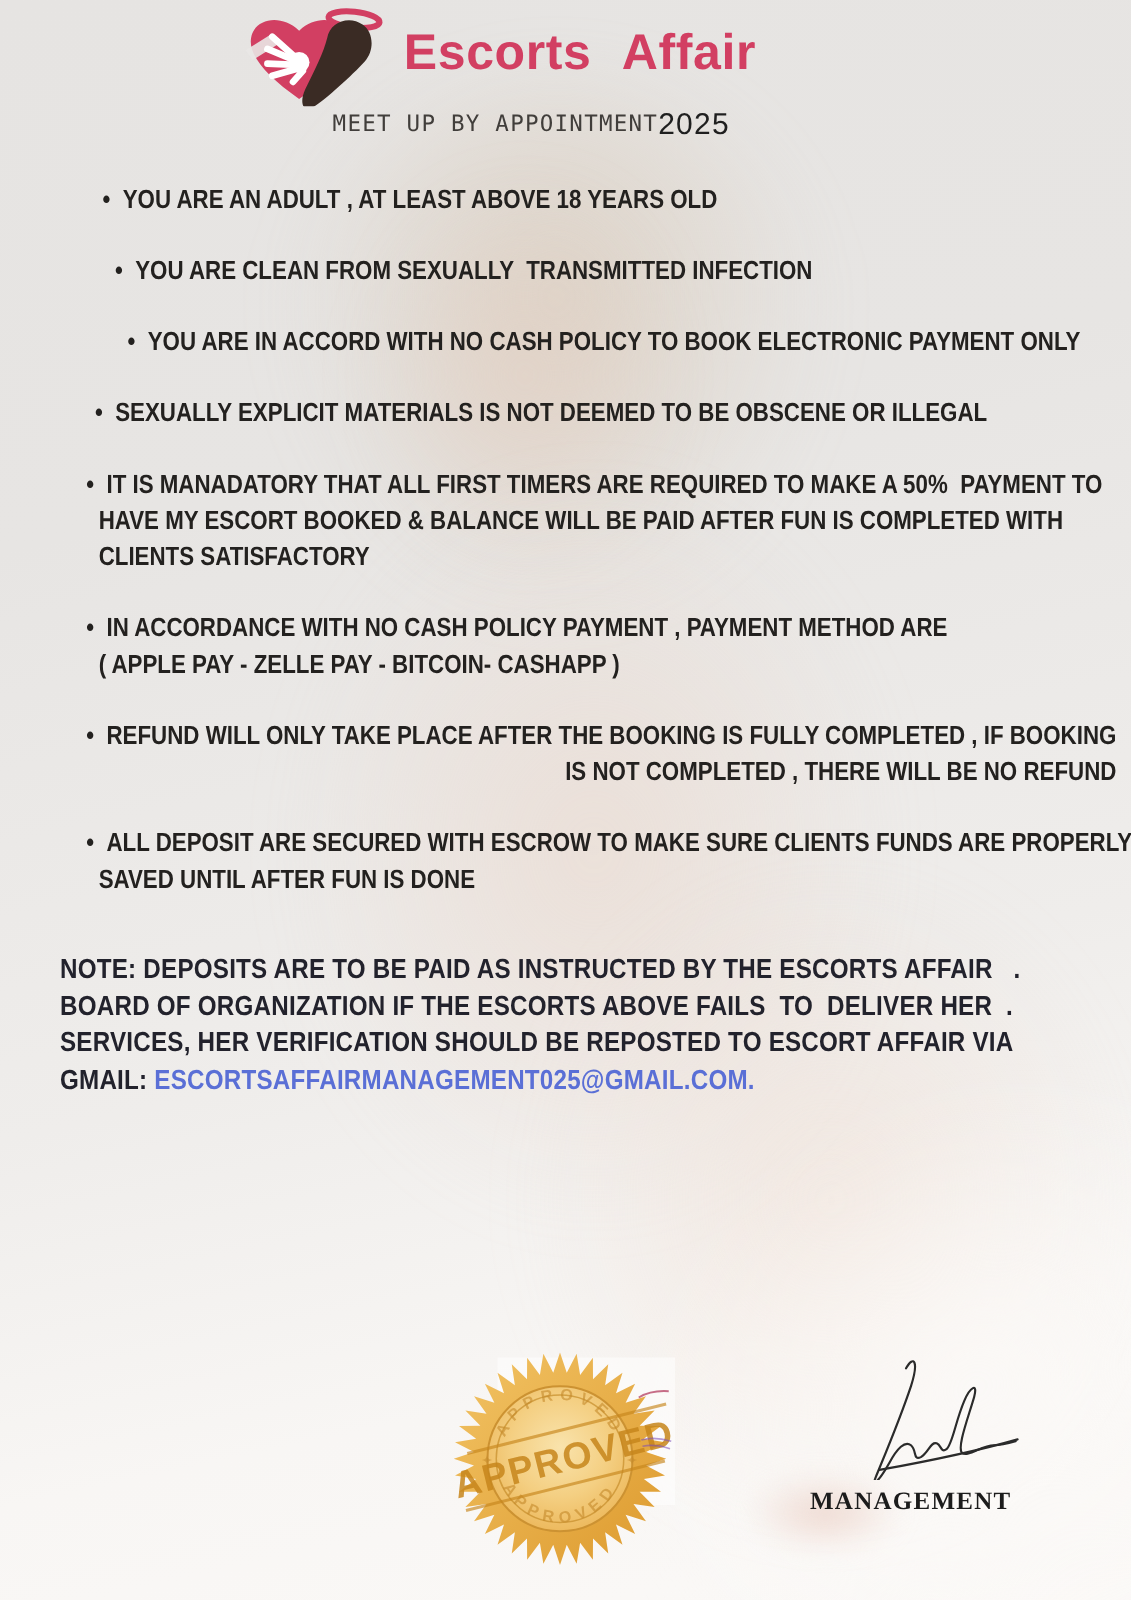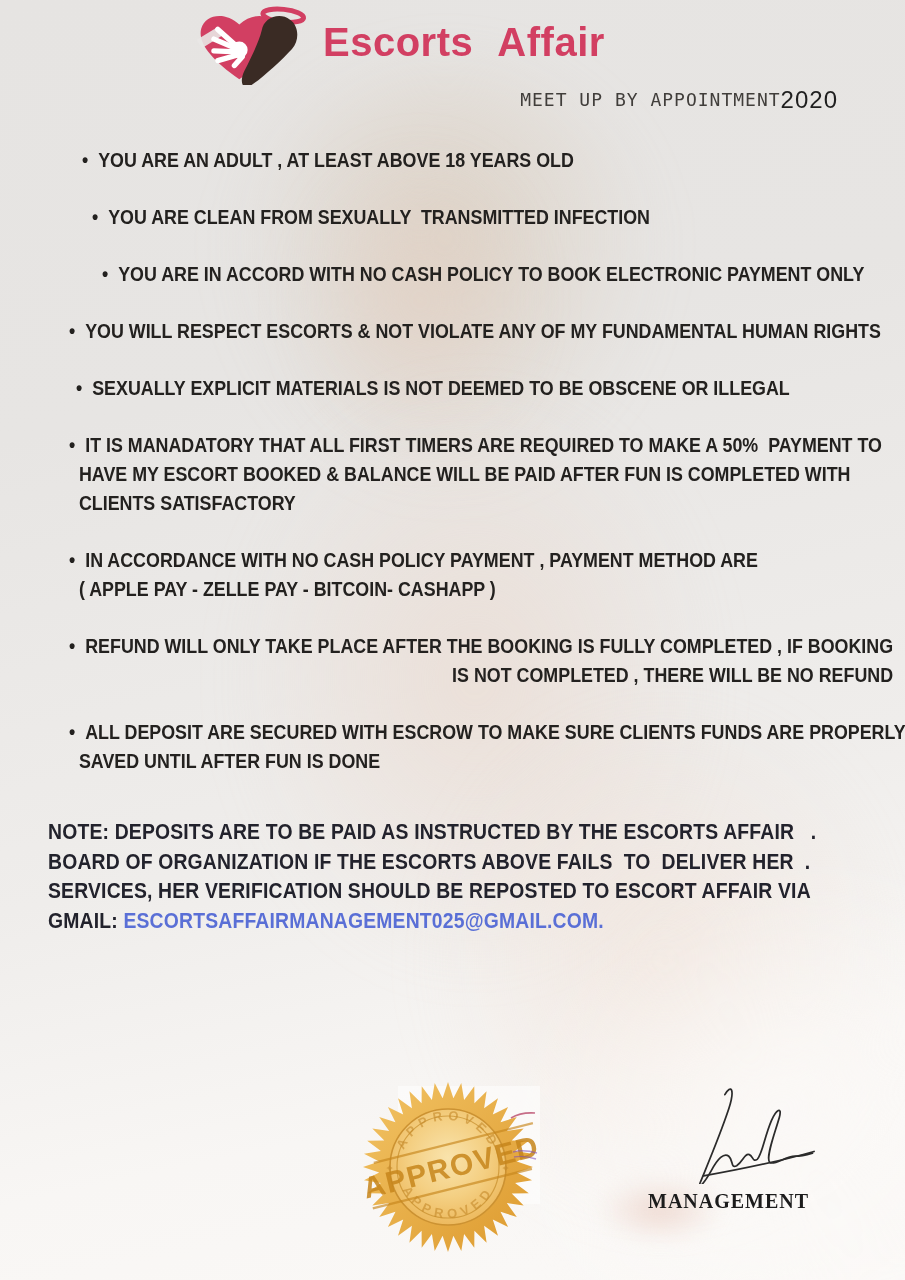--- a/index.html
+++ b/index.html
@@ -25,21 +25,21 @@
   .wm-toe{left:600px;top:1180px;width:120px;height:60px;border-radius:50%;filter:blur(10px);
     background:radial-gradient(ellipse,rgba(235,208,198,.8),rgba(235,208,198,0) 75%);}
 
   
   .logo-row{position:relative;display:flex;align-items:center;padding-top:5px;margin-left:193px;height:80px;width:fit-content;justify-content:flex-end;}
   .logo-icon{display:block;}
   .logo-text{
     font-size:40px;font-weight:bold;color:#d23f62;
     letter-spacing:.5px;word-spacing:14px;margin-left:12px;margin-top:-6px;
   }
-  .meta-row{position:relative;display:flex;justify-content:flex-end;align-items:flex-start;
+  .meta-row{position:relative;display:flex;justify-content:center;align-items:flex-start;
     margin-top:3px;padding:0 67px 0 12px;}
   .tagline{font-family:"DejaVu Sans Mono","Liberation Mono",monospace;font-size:18px;line-height:24px;
     letter-spacing:1px;color:#413e3b;}
   .year{font-size:24px;line-height:24px;color:#1f1f1f;letter-spacing:1px;}
 
   
   .heading{position:relative;margin:35px 0 0 0;text-align:center;
     font-size:23px;line-height:26px;font-weight:bold;color:#d64368;letter-spacing:2.4px;}
 
   
@@ -97,29 +97,28 @@
         <line x1="46" y1="51" x2="25" y2="57"></line>
         <line x1="50" y1="53" x2="42" y2="62"></line>
       </g>
       <circle cx="47" cy="46" r="8.5" fill="#ffffff"></circle>
     </svg>
     <div class="logo-text">Escorts Affair</div>
   </header>
 
   <div class="meta-row">
     <div class="tagline">MEET UP BY APPOINTMENT</div>
-    <div class="year">2020</div>
+    <div class="year">2025</div>
   </div>
 
 
   <div class="terms">
     <div class="term t1"><span class="term-inner">YOU ARE AN ADULT , AT LEAST ABOVE 18 YEARS OLD</span></div>
     <div class="term t2"><span class="term-inner">YOU ARE CLEAN FROM SEXUALLY  TRANSMITTED INFECTION</span></div>
     <div class="term t3"><span class="term-inner">YOU ARE IN ACCORD WITH NO CASH POLICY TO BOOK ELECTRONIC PAYMENT ONLY</span></div>
-    <div class="term t5"><span class="term-inner">YOU WILL RESPECT ESCORTS &amp; NOT VIOLATE ANY OF MY FUNDAMENTAL HUMAN RIGHTS</span></div>
     <div class="term t6"><span class="term-inner">SEXUALLY EXPLICIT MATERIALS IS NOT DEEMED TO BE OBSCENE OR ILLEGAL</span></div>
     <div class="term t7"><span class="term-inner">IT IS MANADATORY THAT ALL FIRST TIMERS ARE REQUIRED TO MAKE A 50%  PAYMENT TO
   HAVE MY ESCORT BOOKED &amp; BALANCE WILL BE PAID AFTER FUN IS COMPLETED WITH
   CLIENTS SATISFACTORY</span></div>
     <div class="term t8"><span class="term-inner">IN ACCORDANCE WITH NO CASH POLICY PAYMENT , PAYMENT METHOD ARE
   ( APPLE PAY - ZELLE PAY - BITCOIN- CASHAPP )</span></div>
     <div class="term t9"><span class="term-inner">REFUND WILL ONLY TAKE PLACE AFTER THE BOOKING IS FULLY COMPLETED , IF BOOKING
   IS NOT COMPLETED , THERE WILL BE NO REFUND</span></div>
     <div class="term t10"><span class="term-inner">ALL DEPOSIT ARE SECURED WITH ESCROW TO MAKE SURE CLIENTS FUNDS ARE PROPERLY
   SAVED UNTIL AFTER FUN IS DONE</span></div>

